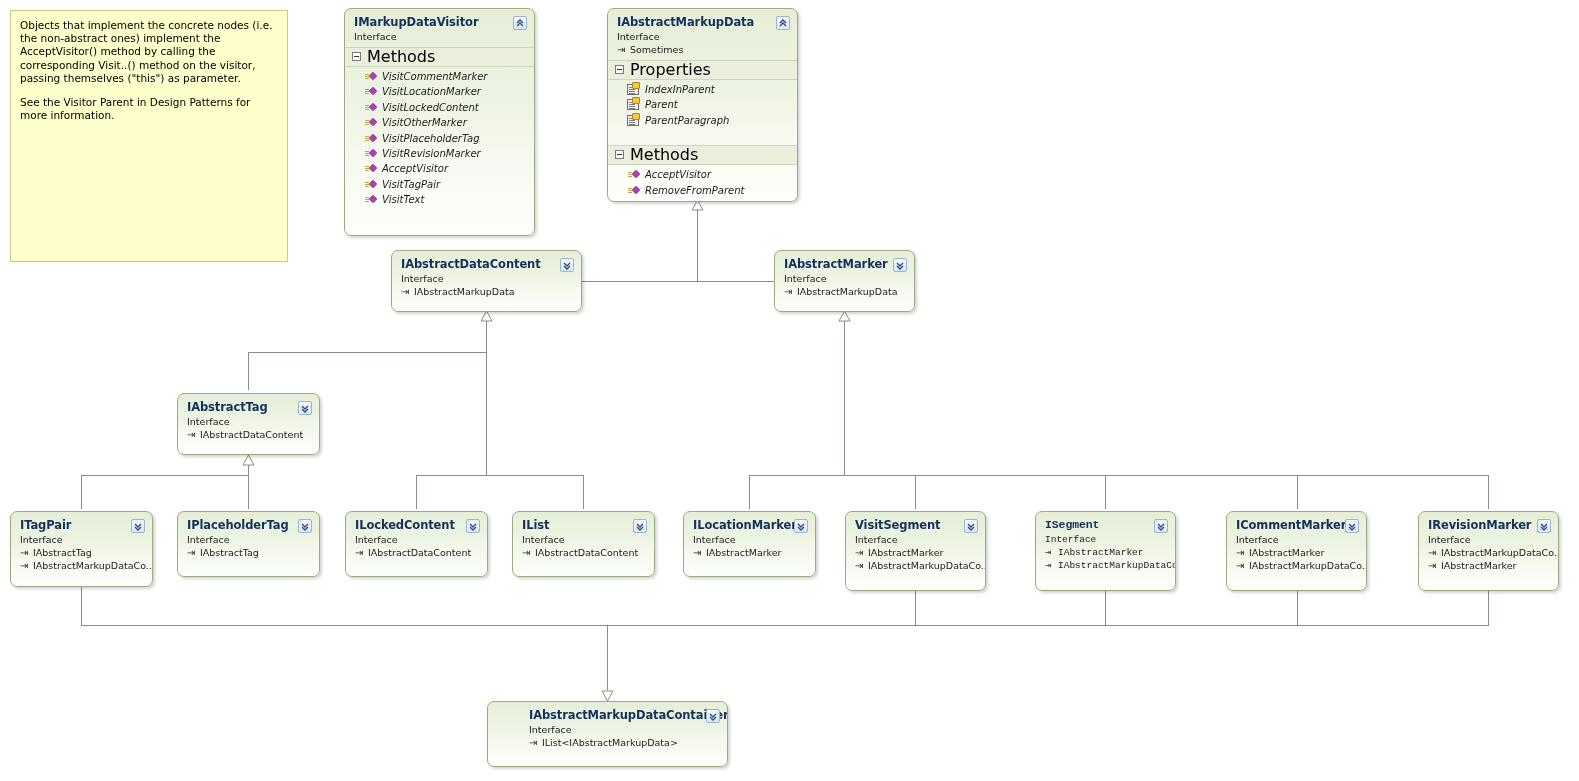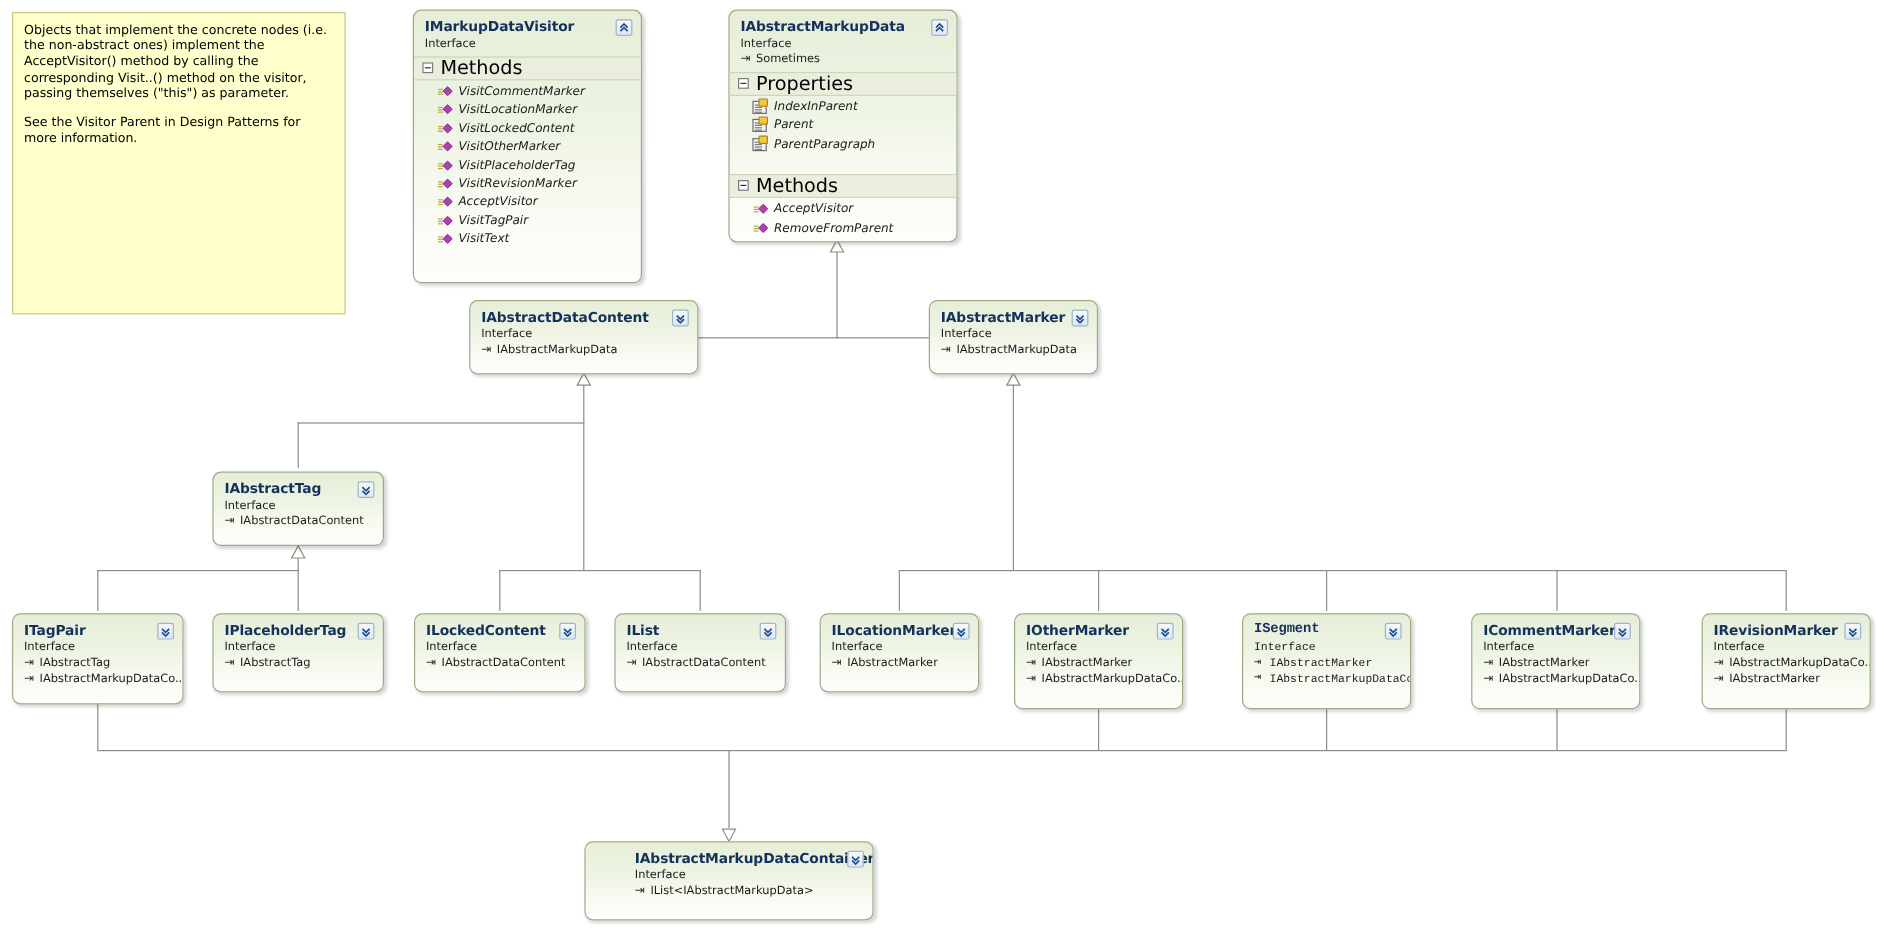--- a/index.html
+++ b/index.html
@@ -403,21 +403,21 @@
     <div class="chev">
       <svg width="12" height="12" viewBox="0 0 12 12">
           <polyline points="3,4 6,7 9,4" fill="none" stroke="#1f4e8c" stroke-width="1.4"></polyline>
           <polyline points="3,7 6,10 9,7" fill="none" stroke="#1f4e8c" stroke-width="1.4"></polyline>
         </svg>
     </div>
   </div>
 
   <div class="cls" style="left:845px;top:511px;width:141px;height:80px;">
     <div class="hdr">
-      <div class="nm">IOtherMarker</div>
+      <div class="nm">VisitSegment</div>
       <div class="kind">Interface</div>
       <div class="base"><span class="ar">⇥</span><span>IAbstractMarker</span></div>
       <div class="base"><span class="ar">⇥</span><span>IAbstractMarkupDataCo...</span></div>
     </div>
     <div class="chev">
       <svg width="12" height="12" viewBox="0 0 12 12">
           <polyline points="3,4 6,7 9,4" fill="none" stroke="#1f4e8c" stroke-width="1.4"></polyline>
           <polyline points="3,7 6,10 9,7" fill="none" stroke="#1f4e8c" stroke-width="1.4"></polyline>
         </svg>
     </div>

